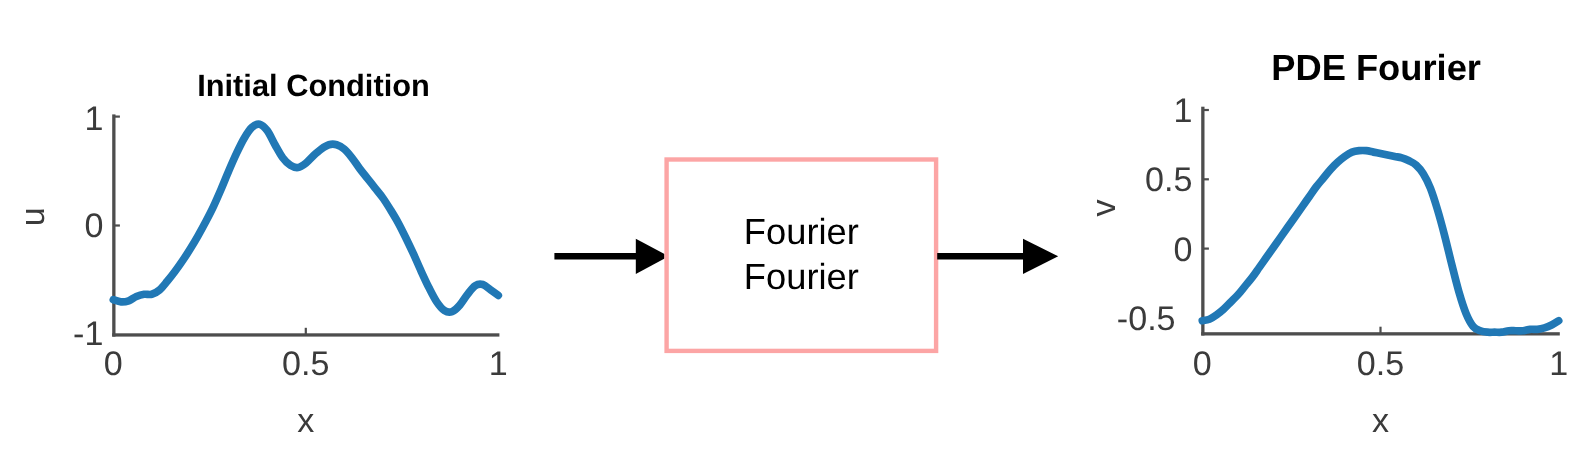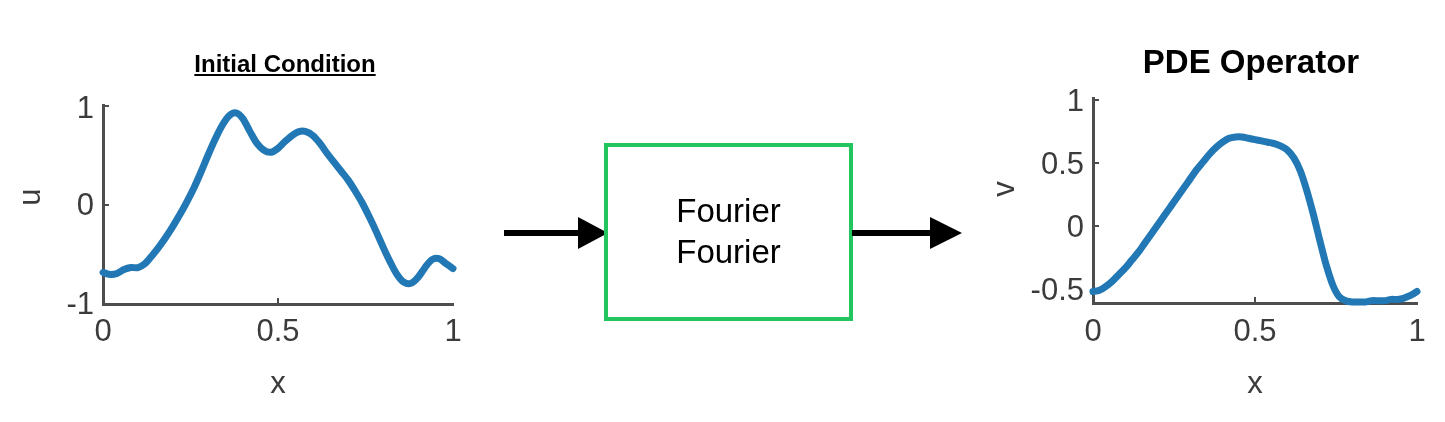--- a/index.html
+++ b/index.html
@@ -65,40 +65,39 @@
   .curve-svg {
     position: absolute;
     left: 0;
     top: 0;
     overflow: visible;
   }
 
   
   #panel-initial .panel-title {
     left: 100px;
-    top: 52px;
+    top: 64px;
     width: 370px;
-    font-size: 24px;
-    text-decoration: underline;
+    font-size: 28px;
   }
   #panel-pde .panel-title {
     left: 1100px;
     top: 45px;
     width: 302px;
     font-size: 33px;
   }
 
   
   #operator-box {
     position: absolute;
     left: 604px;
     top: 143px;
     width: 249px;
     height: 178px;
-    border: 4px solid #22c55e;
+    border: 4px solid #fca5a5;
     box-sizing: border-box;
     background: #ffffff;
     display: flex;
     flex-direction: column;
     align-items: center;
     justify-content: center;
   }
   #operator-box .op-line {
     font-size: 33px;
     color: #000000;
@@ -151,28 +150,28 @@
     <div class="op-line">Fourier</div>
     <div class="op-line">Fourier</div>
   </div>
 
   <svg class="arrow-svg" style="left:850px; top:212px;" width="116" height="42">
     <line x1="2" y1="21" x2="88" y2="21" stroke="#000000" stroke-width="6"></line>
     <polygon points="80,5 112,21 80,37" fill="#000000"></polygon>
   </svg>
 
   <div class="panel" id="panel-pde">
-    <div class="panel-title">PDE Operator</div>
+    <div class="panel-title">PDE Fourier</div>
 
     <div class="axis-name axis-name-y" style="left: 988px; top: 172px; width: 34px; height: 34px; font-size: 31px; text-align:center;">v</div>
 
     <div class="tick-label tick-label-y" style="left: 1026px; top: 85px; width: 58px; font-size: 31px;">1</div>
     <div class="tick-label tick-label-y" style="left: 1010px; top: 148px; width: 74px; font-size: 31px;">0.5</div>
     <div class="tick-label tick-label-y" style="left: 1026px; top: 211px; width: 58px; font-size: 31px;">0</div>
-    <div class="tick-label tick-label-y" style="left: 1000px; top: 274px; width: 84px; font-size: 31px;">-0.5</div>
+    <div class="tick-label tick-label-y" style="left: 1000px; top: 274px; width: 84px; font-size: 31px; text-align: center;">-0.5</div>
 
     <div class="tick-label tick-label-x" style="left: 1063px; top: 315px; width: 60px; font-size: 31px;">0</div>
     <div class="tick-label tick-label-x" style="left: 1205px; top: 315px; width: 100px; font-size: 31px;">0.5</div>
     <div class="tick-label tick-label-x" style="left: 1387px; top: 315px; width: 60px; font-size: 31px;">1</div>
 
     <div class="axis-name" style="left: 1225px; top: 367px; width: 60px; font-size: 31px; text-align:center;">x</div>
 
     <div class="axis-line axis-y" style="left:1092px; top:97px; height:208px;"></div>
     <div class="axis-line axis-x" style="left:1092px; top:302px; width:326px;"></div>
 

